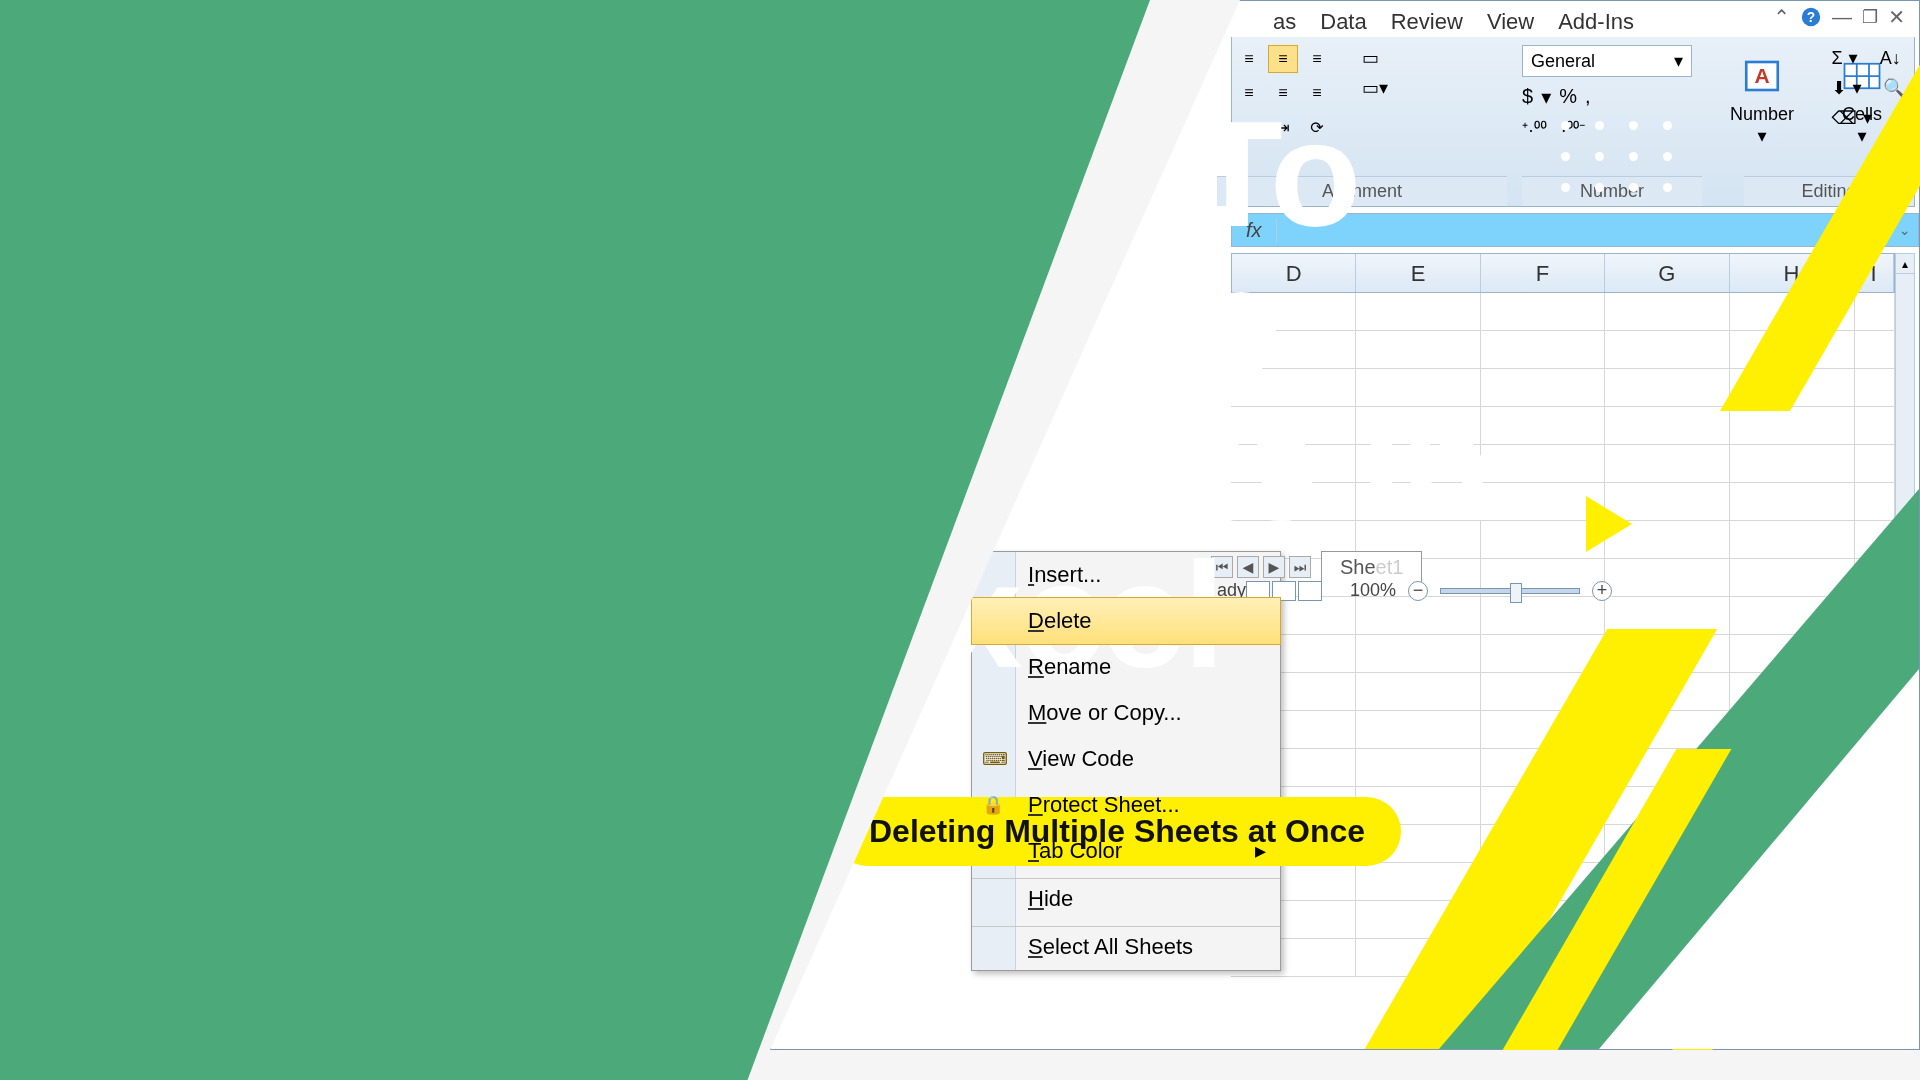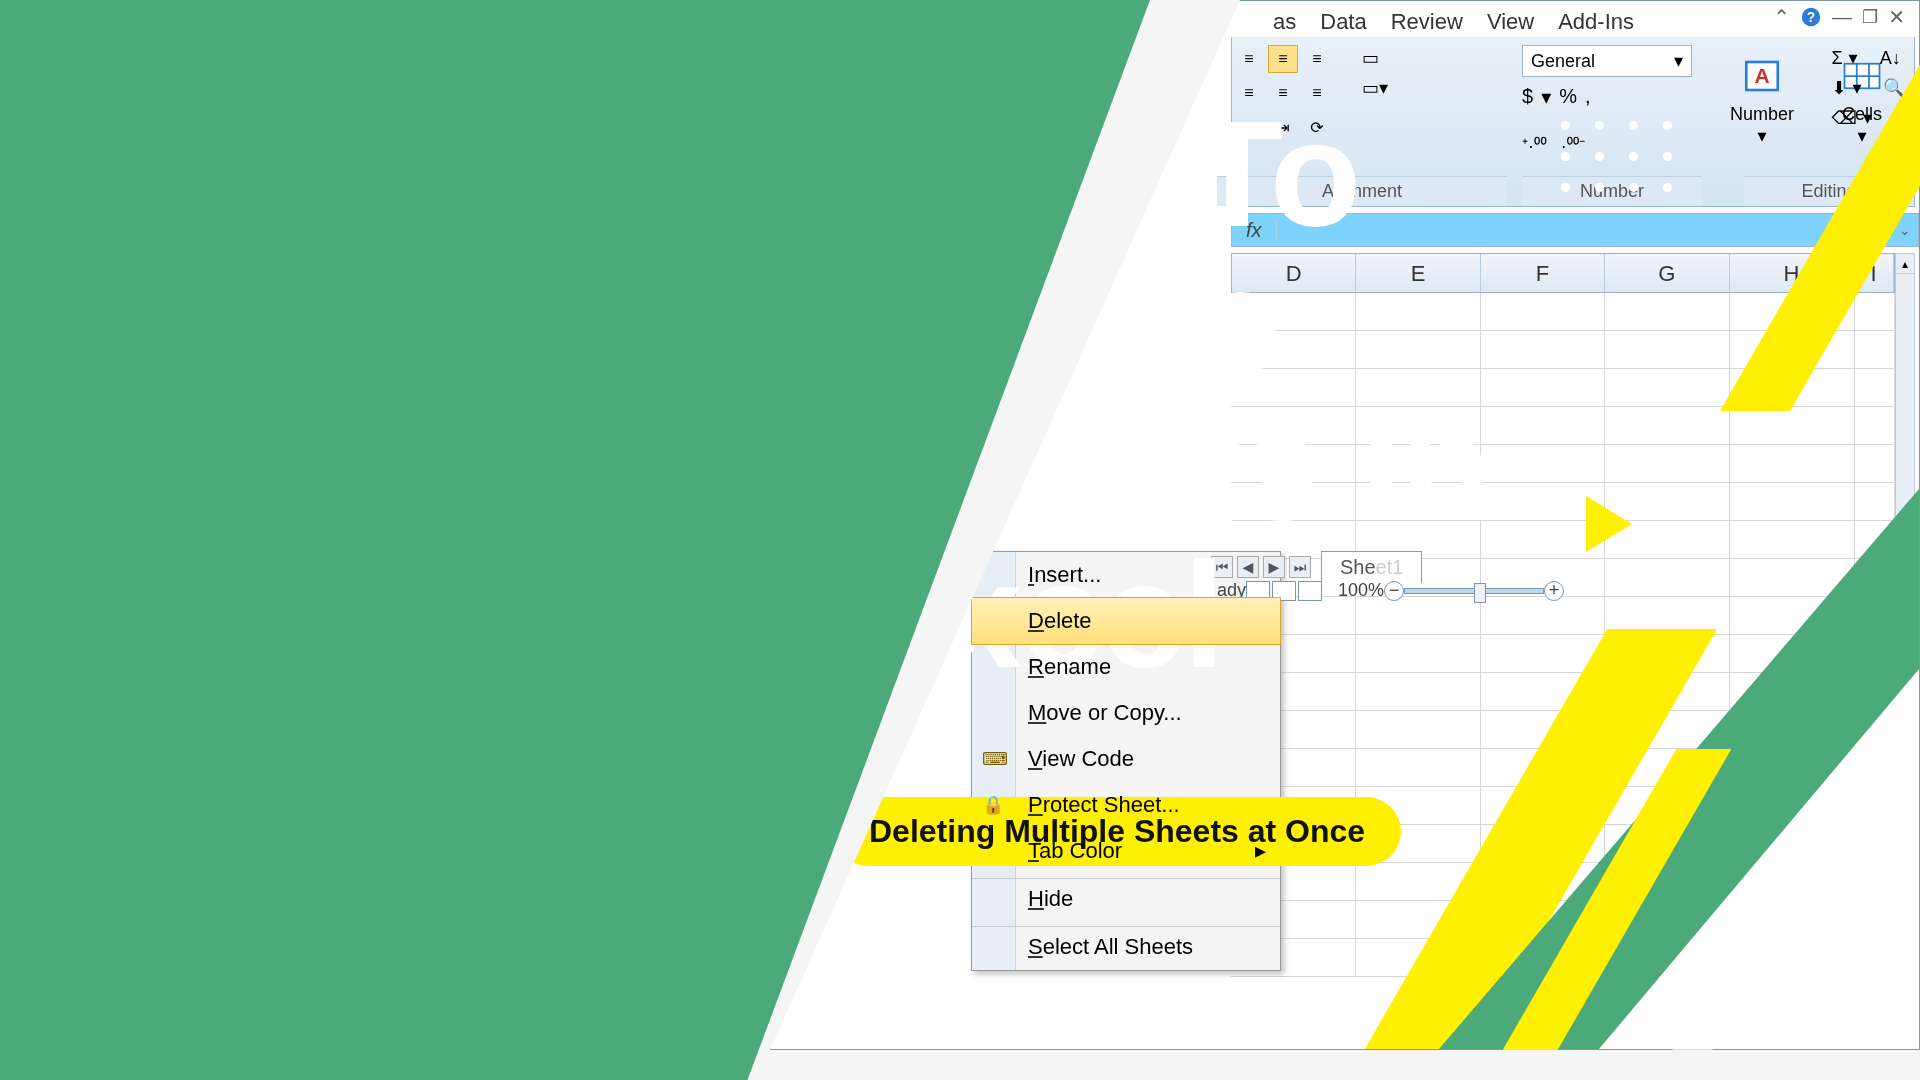--- a/index.html
+++ b/index.html
@@ -53,21 +53,21 @@
 .align-row{display:flex;gap:4px}
 .ico-btn{width:30px;height:28px;border:1px solid transparent;display:flex;align-items:center;justify-content:center;font-size:16px}
 .ico-btn.active{background:#fce08a;border-color:#d8a830}
 
 .wrap-merge{position:absolute;left:130px;top:10px;display:flex;flex-direction:column;gap:8px}
 .wrap-merge .rb{display:flex;align-items:center;gap:6px;font-size:18px}
 
 .num-fmt{position:absolute;left:290px;top:8px;width:170px}
 .sel{background:#fff;border:1px solid #9ab4cf;padding:4px 8px;font-size:18px;display:flex;justify-content:space-between;align-items:center}
 .num-row{display:flex;gap:8px;margin-top:8px;font-size:20px}
-.num-row2{display:flex;gap:14px;margin-top:24px;font-size:18px}
+.num-row2{display:flex;gap:14px;margin-top:8px;font-size:18px}
 
 .big-btn{position:absolute;top:18px;width:80px;text-align:center;font-size:18px}
 .big-btn svg{width:42px;height:42px;margin-bottom:2px}
 .btn-styles{left:490px}
 .btn-cells{left:590px}
 .edit-col{position:absolute;right:8px;top:10px;display:flex;flex-direction:column;gap:8px;font-size:18px}
 .edit-col .er{display:flex;align-items:center;gap:6px}
 
 
 .fxbar{position:absolute;left:460px;top:212px;right:0;height:34px;background:#7dd3fc;border:1px solid #9ab4cf;display:flex;align-items:center}
@@ -100,21 +100,21 @@
 .callout-line{position:absolute;left:370px;top:598px;right:20px;height:4px;background:#000}
 .callout-arrow{position:absolute;left:360px;top:588px;width:0;height:0;border-right:26px solid #000;border-top:12px solid transparent;border-bottom:12px solid transparent}
 
 
 .sheet-tabs{position:absolute;left:80px;bottom:18px;display:flex;align-items:center;gap:10px;font-size:20px;color:#555}
 .sheet-tabs .nav{display:flex;gap:4px}
 .sheet-tabs .nav span{width:22px;height:22px;border:1px solid #aaa;background:#e8eef5;text-align:center;line-height:20px;font-size:14px}
 .sheet-tabs .tab{background:#fff;border:1px solid #999;border-bottom:none;padding:4px 18px}
 .status{position:absolute;left:80px;bottom:-6px;right:4px;height:34px;background:linear-gradient(#d8e6f4,#c2d7ec);border-top:1px solid #9ab4cf;display:flex;align-items:center;font-size:18px;color:#444}
 .status .ready{padding-left:6px}
-.status .zoom{margin-left:auto;display:flex;align-items:center;padding-right:14px}
+.status .zoom{margin-left:auto;display:flex;align-items:center;gap:12px;padding-right:14px}
 .status .views{display:flex;gap:2px;margin-right:16px}
 .status .views span{width:24px;height:20px;border:1px solid #7a96b3;background:#fff}
 .status .slider{width:140px;height:6px;background:#c2d7ec;border:1px solid #7a96b3;position:relative}
 .status .slider::after{content:"";position:absolute;left:50%;top:-6px;width:10px;height:18px;background:#eef3f8;border:1px solid #7a96b3}
 .status .minus,.status .plus{width:20px;height:20px;border:1px solid #7a96b3;border-radius:50%;text-align:center;line-height:16px;background:#fff}
 </style>
 </head>
 <body>
 
 <div class="canvas">

